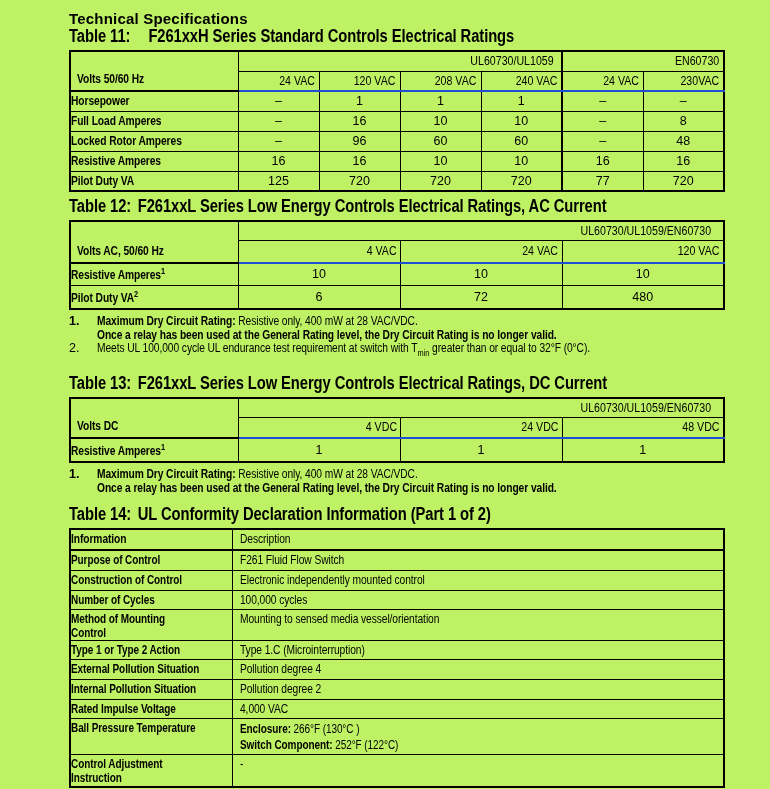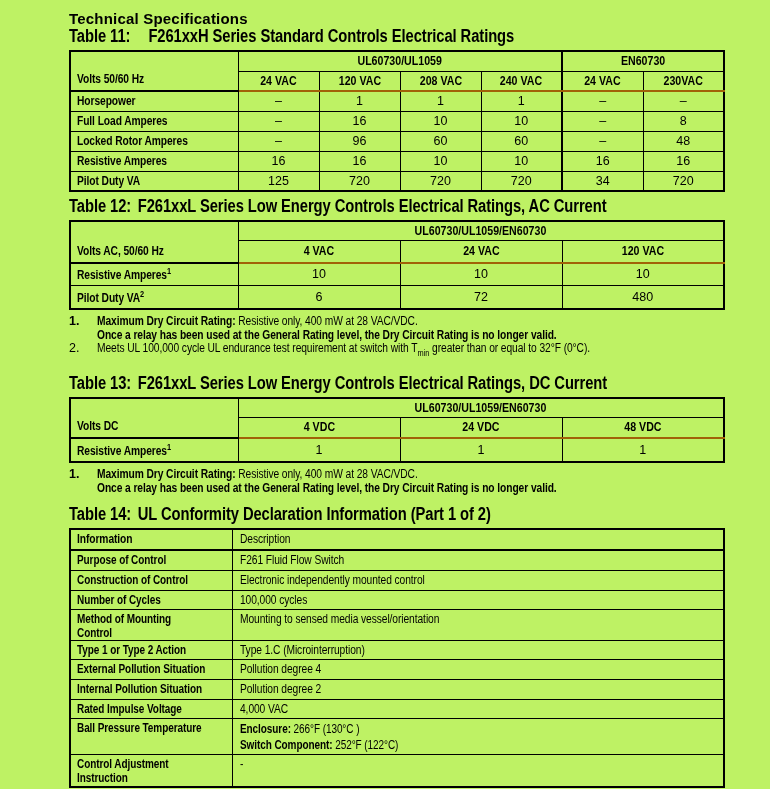--- a/index.html
+++ b/index.html
@@ -40,29 +40,29 @@
   td {
     border:1px solid #000; font-size:12.5px;
     padding:0; overflow:hidden;
   }
   col.c-lbl { width:168px; }
   col.c6    { width:81px; }
   col.c3    { width:162px; }
   col.c14l  { width:162px; }
   col.c14d  { width:492px; }
 
-  .lbl { font-weight:bold; text-align:left; padding-left:6px; }
+  .lbl { font-weight:bold; text-align:left; }
   .val { text-align:center; }
   .corner {
     font-weight:bold; vertical-align:bottom;
     padding-left:6px; padding-bottom:4px;
     border-bottom:2px solid #000;
   }
-  .grp, .ch { text-align:center; font-weight:bold; }
-  tr.hdr2 td { border-bottom:2px solid #a16207; }
+  .grp, .ch { text-align:right; font-weight:normal; }
+  tr.hdr2 td { border-bottom:2px solid #1d4ed8; }
   .gb { border-left:2px solid #000; }
   sup, sub { font-size:9px; letter-spacing:0; }
 
   .notes { margin-top:5px; font-size:12.5px; }
   .note { display:flex; }
   .note .num { flex:0 0 28px; width:28px; line-height:13.5px; }
   .note .line { line-height:13.5px; }
   .b { font-weight:bold; }
 
   .t14 td { vertical-align:top; padding-top:2px; }
@@ -138,21 +138,21 @@
         <td class="val">10</td>
         <td class="val gb">16</td>
         <td class="val">16</td>
       </tr>
       <tr style="height:20px">
         <td class="lbl"><span class="sx">Pilot Duty VA</span></td>
         <td class="val">125</td>
         <td class="val">720</td>
         <td class="val">720</td>
         <td class="val">720</td>
-        <td class="val gb">34</td>
+        <td class="val gb">77</td>
         <td class="val">720</td>
       </tr>
     </tbody>
   </table>
 
   <p class="tbl-title mt12"><span class="sx"><span class="tl">Table 12:</span><span>F261xxL Series Low Energy Controls Electrical Ratings, AC Current</span></span></p>
 
   <table class="t12">
     <colgroup>
         <col class="c-lbl">

